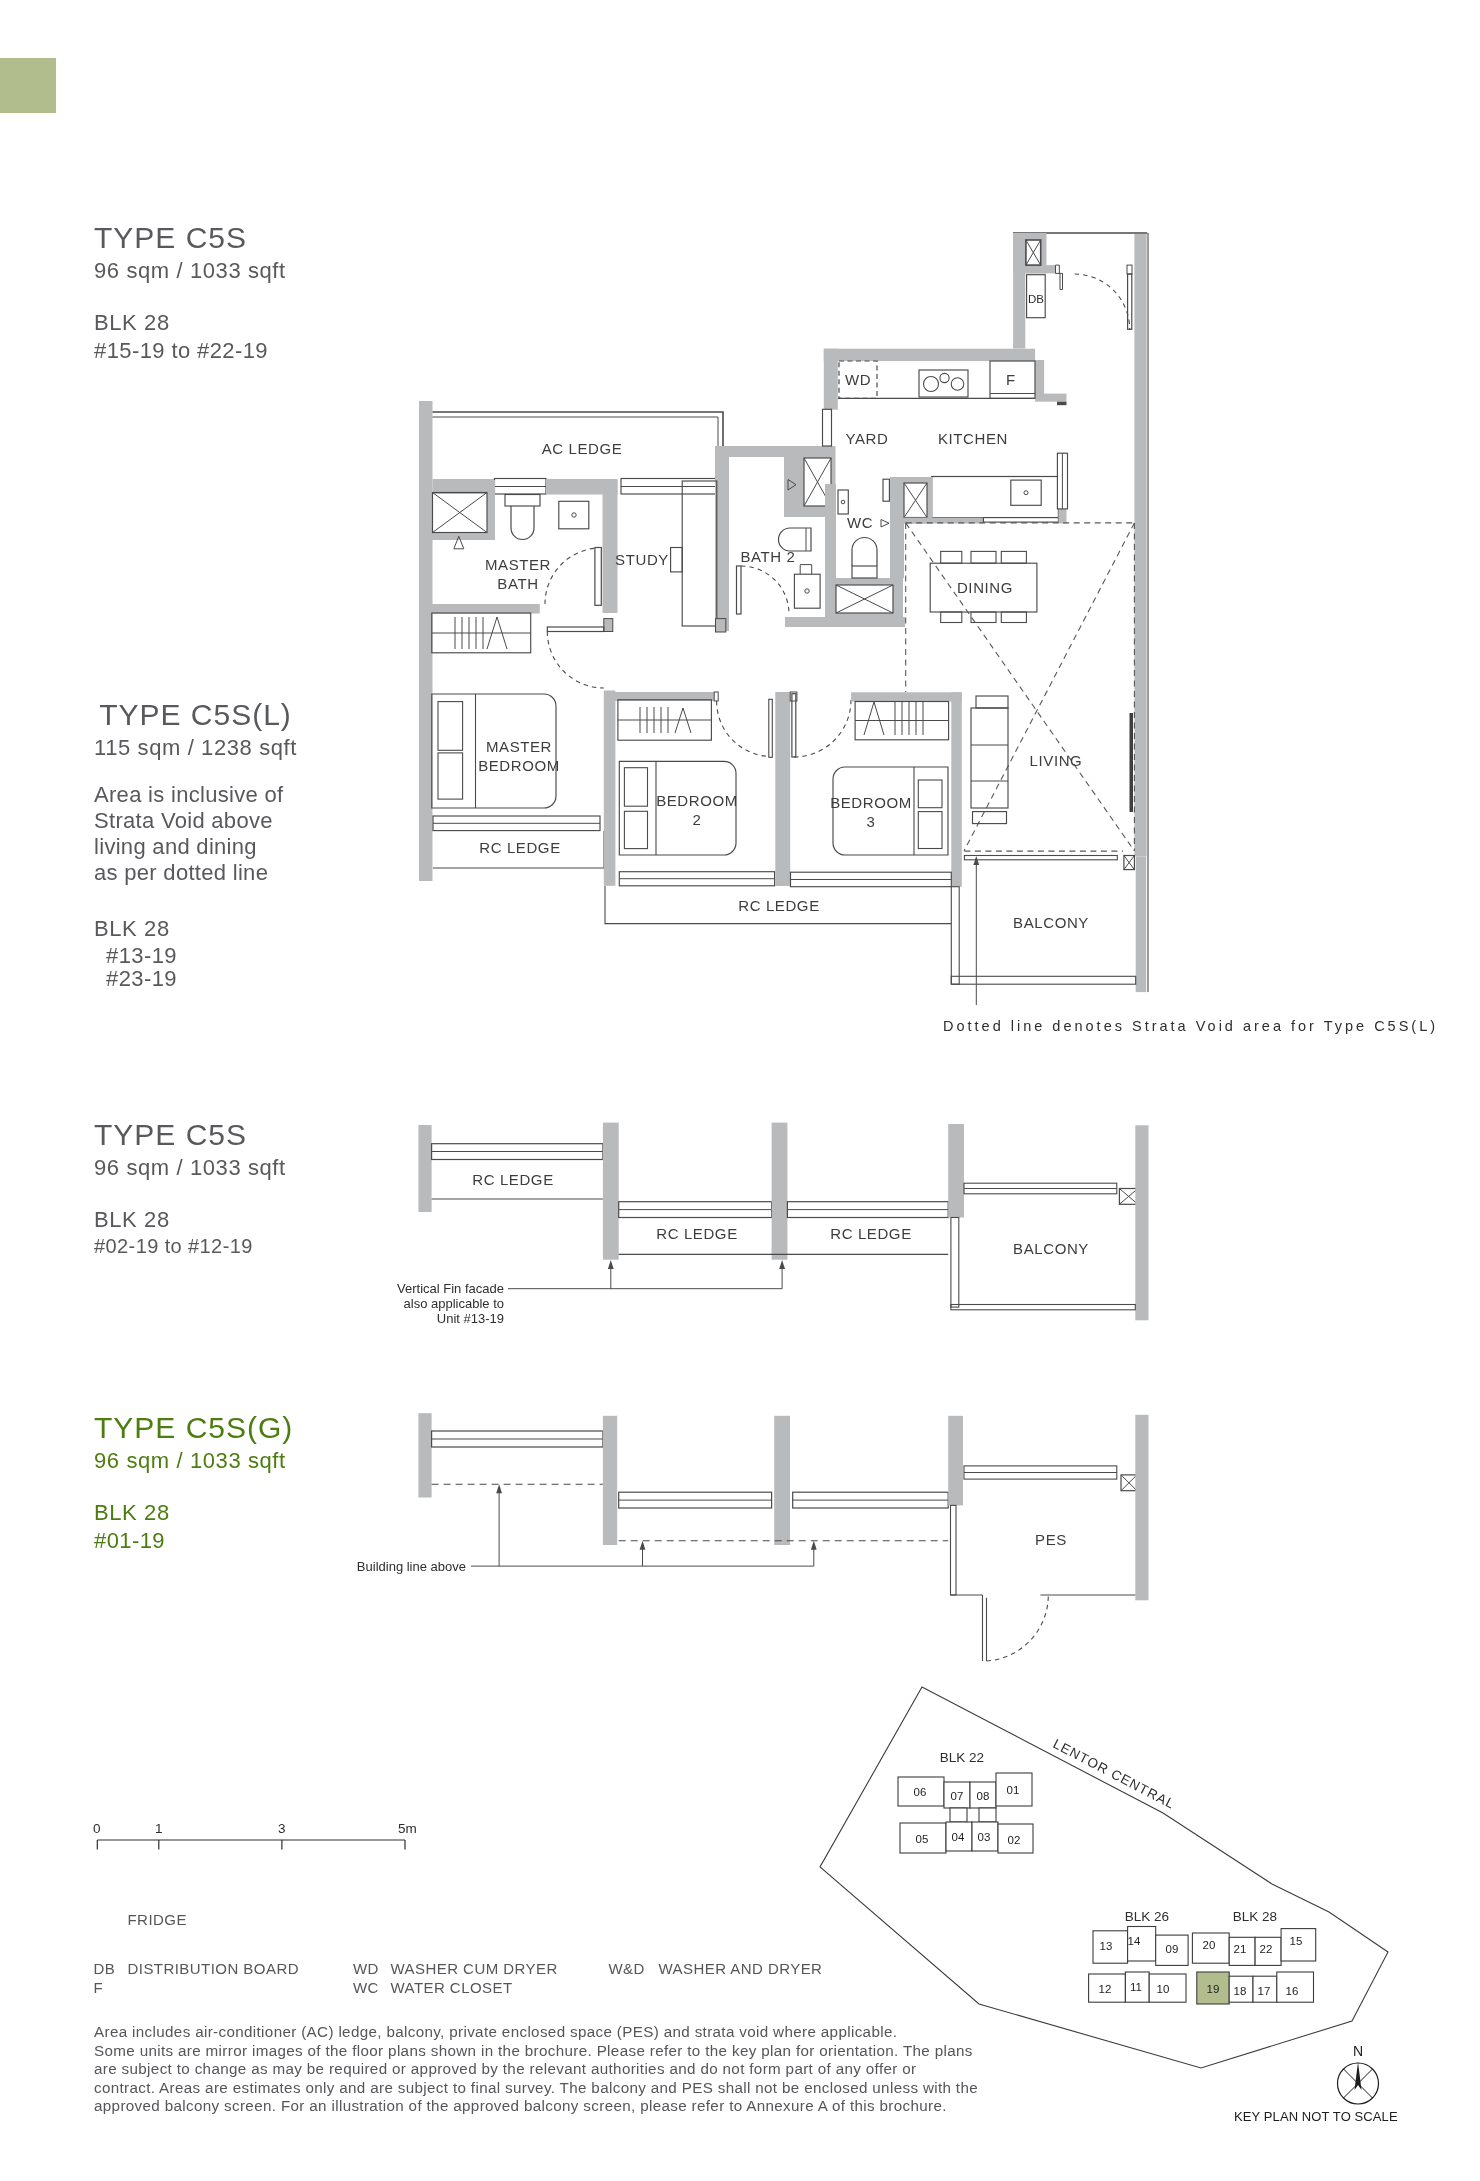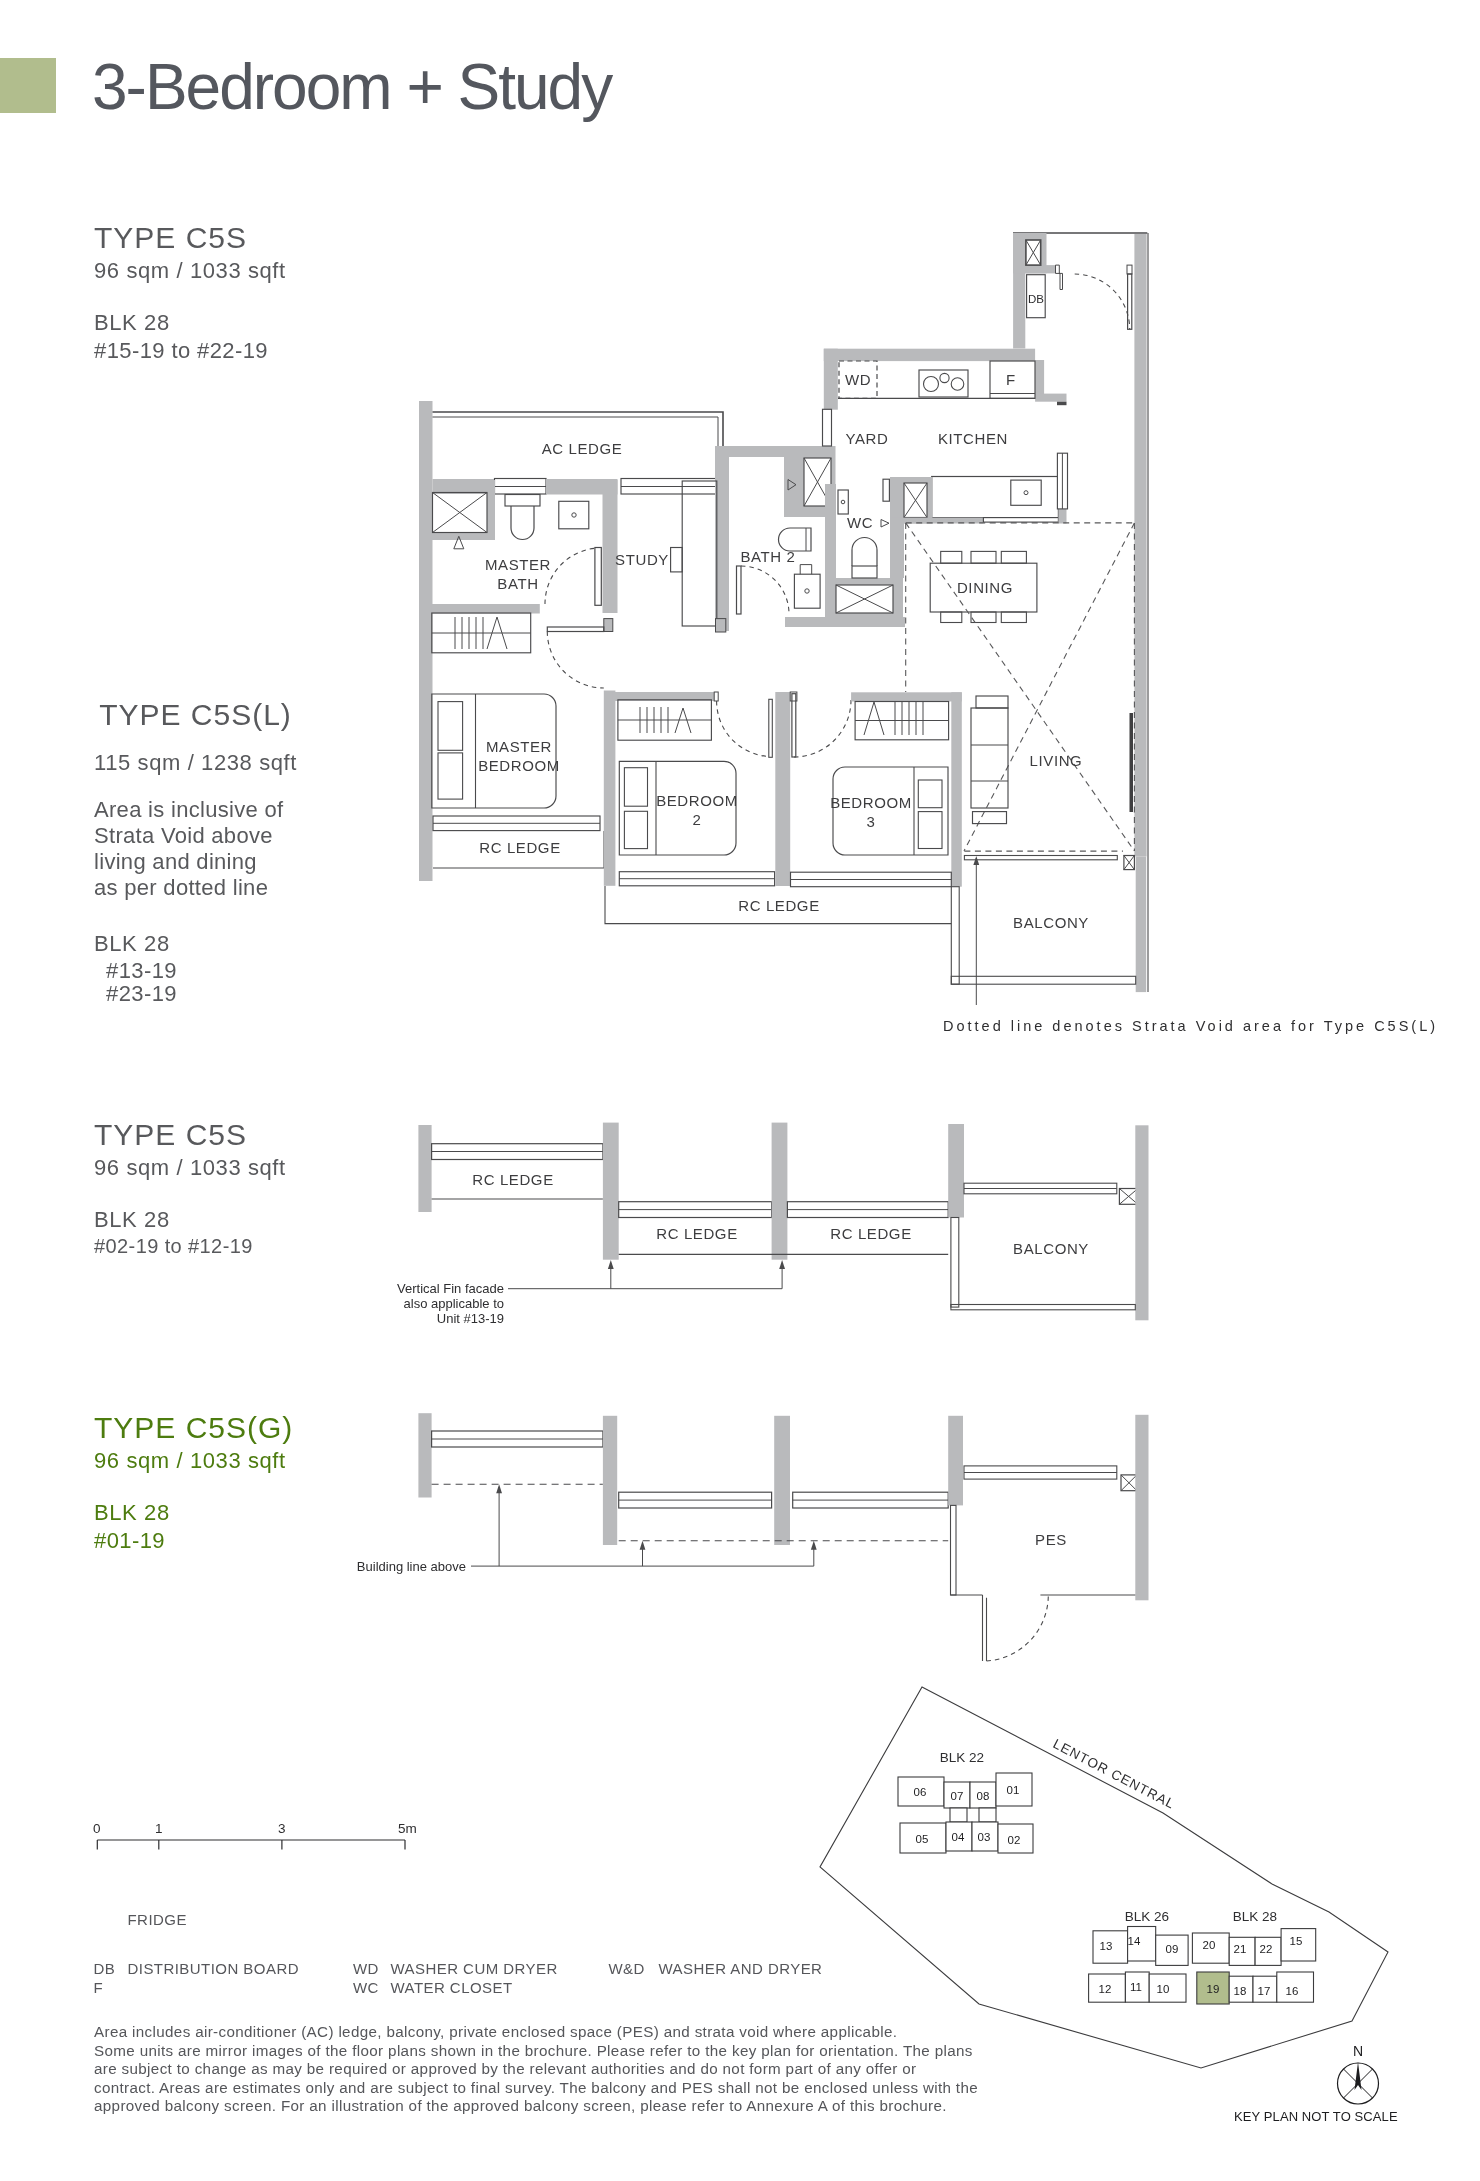--- a/index.html
+++ b/index.html
@@ -10,32 +10,31 @@
   svg text{font-family:"Liberation Sans",sans-serif;stroke:none;}
   .planlbl{font-size:15px;fill:#3d3d3f;letter-spacing:.6px;}
   .small{font-size:12px;fill:#2c2c2e;}
 </style>
 </head>
 <body>
 <div id="page">
 
 <div class="abs" style="left:0;top:58px;width:56px;height:55px;background:#b1bd8d;"></div>
 
-<div class="abs" style="left:92px;top:50px;font-size:64px;color:#54575e;letter-spacing:-2px;">3-Bedroom + Study</div>
 
 <div class="abs" style="left:94px;top:220.5px;color:#58595c;">
   <div class="b" style="font-size:30px;letter-spacing:1px;">TYPE C5S</div>
   <div class="b" style="font-size:22px;margin-top:3px;letter-spacing:.6px;">96 sqm / 1033 sqft</div>
   <div class="b" style="font-size:22px;margin-top:26px;letter-spacing:.6px;">BLK 28</div>
   <div style="font-size:22px;margin-top:2px;letter-spacing:.4px;">#15-19 to #22-19</div>
 </div>
 
 <div class="abs" style="left:94px;top:698px;color:#58595c;">
   <div class="b" style="font-size:30px;letter-spacing:1px;text-align:center;">TYPE C5S(L)</div>
-  <div class="b" style="font-size:22px;margin-top:18px;letter-spacing:.6px;">115 sqm / 1238 sqft</div>
+  <div class="b" style="font-size:22px;margin-top:3px;letter-spacing:.6px;">115 sqm / 1238 sqft</div>
   <div style="font-size:22px;margin-top:21px;line-height:26px;letter-spacing:.3px;">Area is inclusive of<br>Strata Void above<br>living and dining<br>as per dotted line</div>
   <div class="b" style="font-size:22px;margin-top:30px;letter-spacing:.6px;">BLK 28</div>
   <div style="font-size:22px;margin-top:2px;line-height:23px;letter-spacing:.4px;margin-left:12px;">#13-19<br>#23-19</div>
 </div>
 
 <div class="abs" style="left:94px;top:1118px;color:#58595c;">
   <div class="b" style="font-size:30px;letter-spacing:1px;">TYPE C5S</div>
   <div class="b" style="font-size:22px;margin-top:3px;letter-spacing:.6px;">96 sqm / 1033 sqft</div>
   <div class="b" style="font-size:22px;margin-top:26px;letter-spacing:.6px;">BLK 28</div>
   <div style="font-size:20px;margin-top:2px;letter-spacing:.4px;">#02-19 to #12-19</div>

